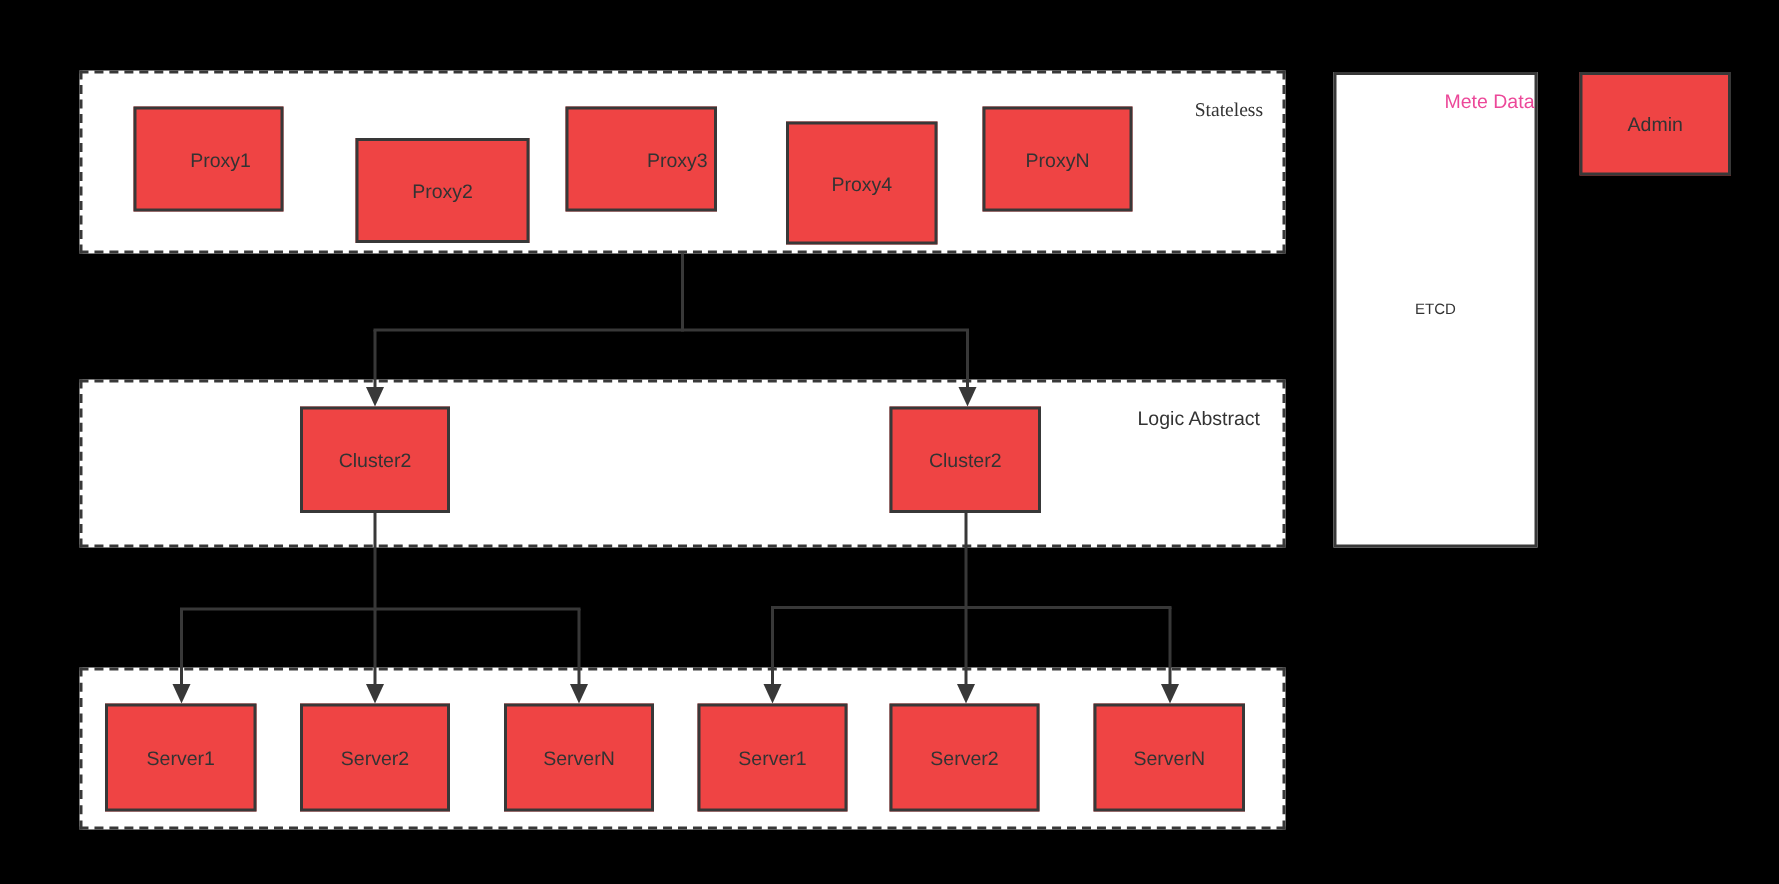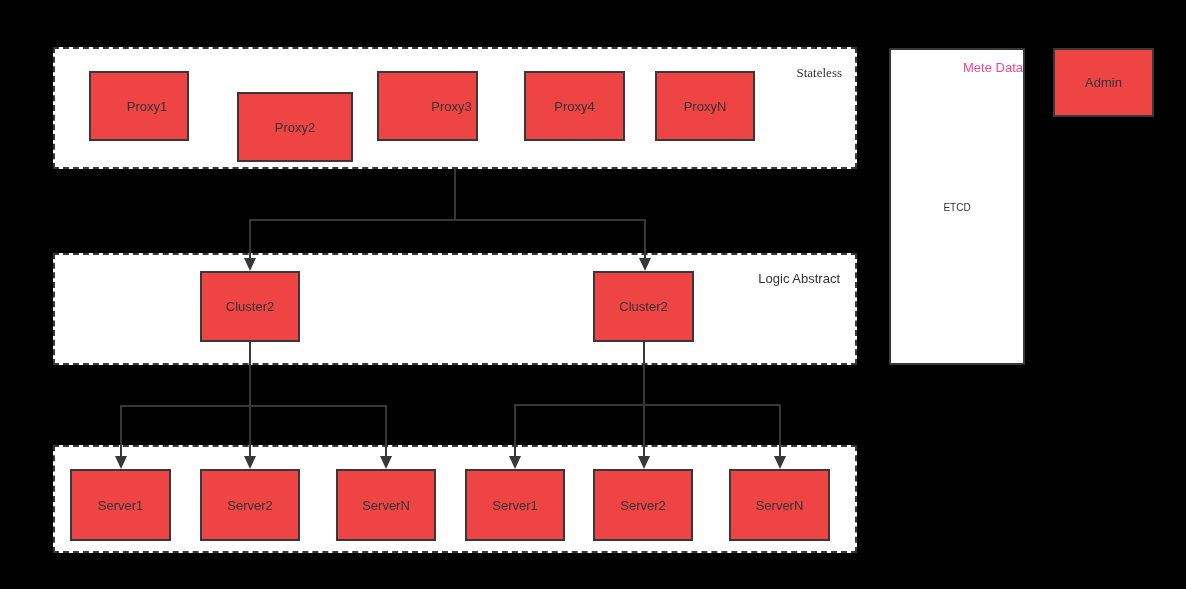--- a/index.html
+++ b/index.html
@@ -72,21 +72,21 @@
 <body>
 
 <div class="page">
 
   <div class="panel" style="left:53px; top:47px; width:804px; height:122px;">
     <span class="panel-label" style="right:13px; top:16px;font-family:Liberation Serif, serif;">Stateless</span>
   </div>
   <div class="box" style="left:89px;  top:71px; width:100px; height:70px;padding-left:16px;">Proxy1</div>
   <div class="box" style="left:237px; top:71px; width:116px; height:70px;margin-top:21px;">Proxy2</div>
   <div class="box" style="left:377px; top:71px; width:101px; height:70px;padding-left:48px;">Proxy3</div>
-  <div class="box" style="left:524px; top:71px; width:101px; height:70px;text-align:right;">Proxy4</div>
+  <div class="box" style="left:524px; top:81px; width:101px; height:82px;text-align:right;">Proxy4</div>
   <div class="box" style="left:655px; top:71px; width:100px; height:70px;">ProxyN</div>
 
   <div class="panel" style="left:53px; top:253px; width:804px; height:112px;">
     <span class="panel-label" style="right:15px; top:16px;">Logic Abstract</span>
   </div>
   <div class="box" style="left:200px; top:271px; width:100px; height:71px;">Cluster2</div>
   <div class="box" style="left:593px; top:271px; width:101px; height:71px;">Cluster2</div>
 
   <div class="panel" style="left:53px; top:445px; width:804px; height:108px;"></div>
   <div class="box" style="left:70px;  top:469px; width:101px; height:72px;">Server1</div>

